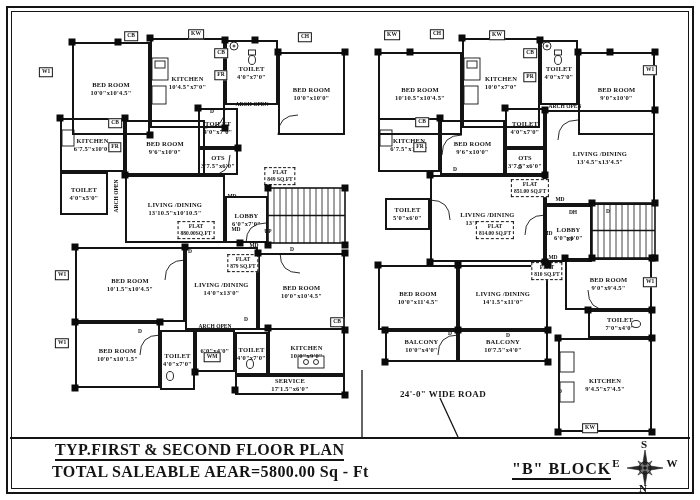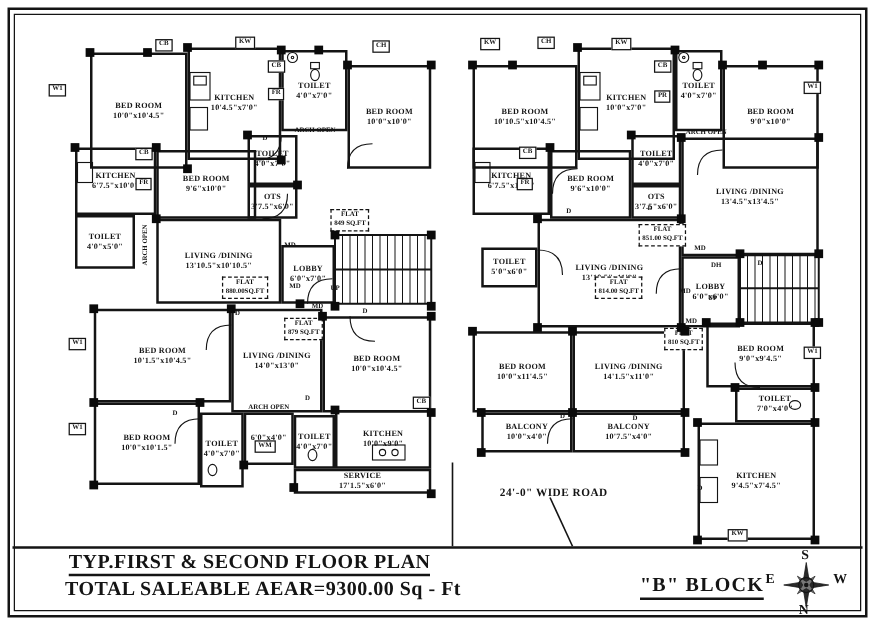--- a/index.html
+++ b/index.html
@@ -503,20 +503,20 @@
       <div class="col" style="left: 385px; top: 362px;"></div>
       <div class="col" style="left: 548px; top: 362px;"></div>
       <div class="col" style="left: 558px; top: 432px;"></div>
       <div class="col" style="left: 652px; top: 432px;"></div>
     </div>
 
   <div class="road2">24'-0" WIDE ROAD</div>
 
   <div class="sep-line"></div>
   <div class="plan-title">TYP.FIRST &amp; SECOND FLOOR PLAN</div>
-  <div class="area-text">TOTAL SALEABLE AEAR=9300.00 Sq - Ft</div>
+  <div class="area-text">TOTAL SALEABLE AEAR=5800.00 Sq - Ft</div>
   <div class="block-label">"B" BLOCK</div>
 
   <div class="cletter" style="left:644px;top:444px">S</div>
   <div class="cletter" style="left:616px;top:463px">E</div>
   <div class="cletter" style="left:672px;top:463px">W</div>
   <div class="cletter" style="left:643px;top:488px">N</div>
 </div>
 
 </body></html>

